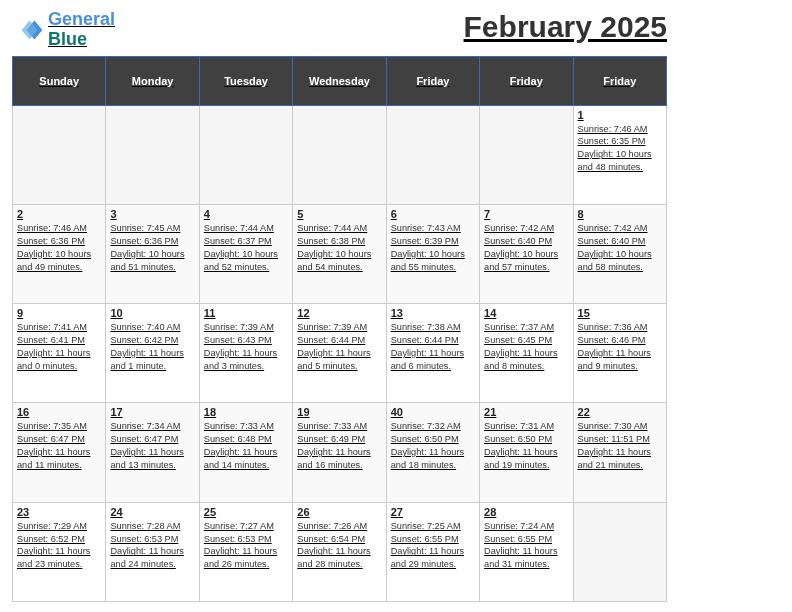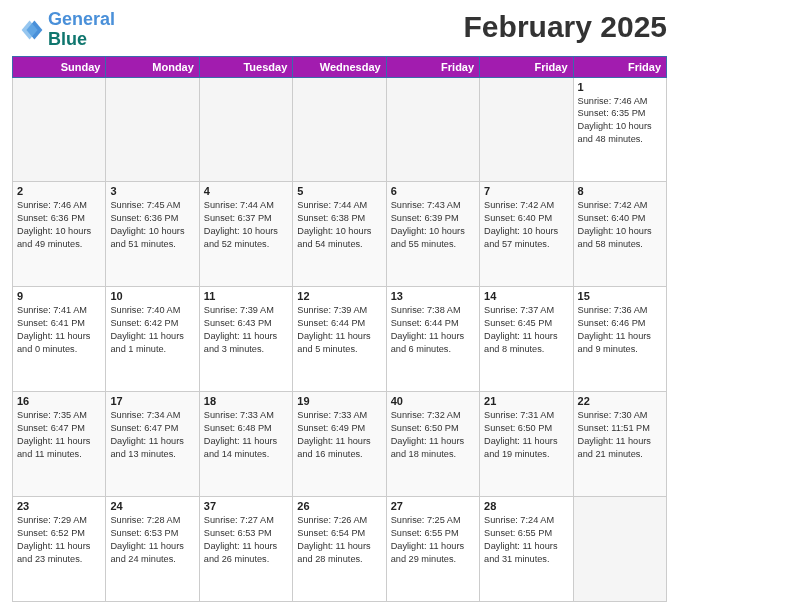--- a/index.html
+++ b/index.html
@@ -9,20 +9,21 @@
       width: 792px;
       height: 612px;
       overflow: hidden;
     }
     .page {
       width: 679px;
       height: 612px;
       padding: 10px 12px;
       display: flex;
       flex-direction: column;
+      text-decoration: underline;
     }
     .header {
       display: flex;
       justify-content: space-between;
       align-items: flex-start;
       margin-bottom: 6px;
     }
     .logo {
       display: flex;
       align-items: center;
@@ -53,24 +54,24 @@
       font-size: 15px;
       color: #555;
     }
     .calendar {
       width: 100%;
       border-collapse: collapse;
       flex: 1;
       font-size: 10px;
     }
     .calendar th {
-      background-color: #a21caf;
+      background-color: #404040;
       color: #fff;
-      text-align: right;
-      padding: 4px 5px;
+      text-align: center;
+      padding: 18px 5px;
       font-size: 11px;
       border: 1px solid #3a6aab;
     }
     .calendar td {
       vertical-align: top;
       border: 1px solid #ccc;
       padding: 3px 4px;
       width: calc(100% / 7);
       height: 82px;
     }
@@ -282,21 +283,21 @@
 Sunset: 6:52 PM
 Daylight: 11 hours and 23 minutes.</div>
           </td>
           <td>
             <span class="day-num">24</span>
             <div class="day-info">Sunrise: 7:28 AM
 Sunset: 6:53 PM
 Daylight: 11 hours and 24 minutes.</div>
           </td>
           <td>
-            <span class="day-num">37</span>
+            <span class="day-num">25</span>
             <div class="day-info">Sunrise: 7:27 AM
 Sunset: 6:53 PM
 Daylight: 11 hours and 26 minutes.</div>
           </td>
           <td>
             <span class="day-num">26</span>
             <div class="day-info">Sunrise: 7:26 AM
 Sunset: 6:54 PM
 Daylight: 11 hours and 28 minutes.</div>
           </td>

